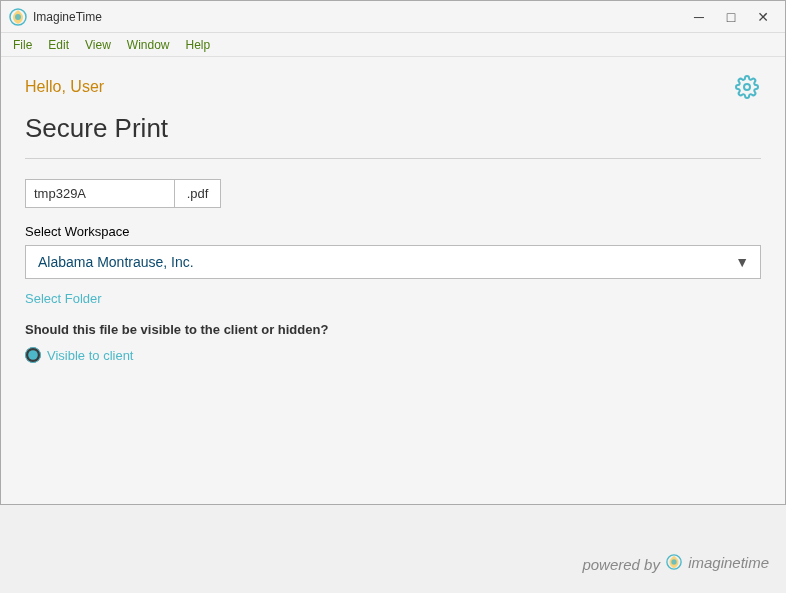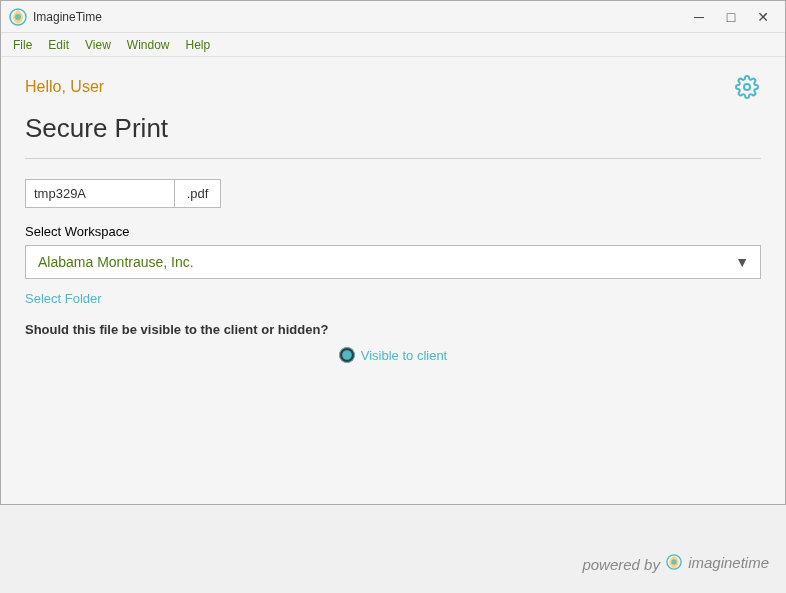--- a/index.html
+++ b/index.html
@@ -173,21 +173,21 @@
     .select-workspace {
       position: relative;
       margin-bottom: 12px;
     }
 
     .workspace-select {
       width: 100%;
       border: 1px solid #bbb;
       padding: 8px 12px;
       font-size: 14px;
-      color: #4d7c0f;
+      color: #0c4a6e;
       background: white;
       appearance: none;
       -webkit-appearance: none;
       cursor: pointer;
       outline: none;
     }
 
     .select-arrow {
       position: absolute;
       right: 12px;
@@ -215,21 +215,20 @@
       font-size: 13px;
       color: #333;
       font-weight: 700;
       margin-bottom: 10px;
     }
 
     .radio-group {
       display: flex;
       align-items: center;
       gap: 40px;
-      flex-direction: column;
     }
 
     .radio-label {
       display: flex;
       align-items: center;
       gap: 6px;
       font-size: 13px;
       cursor: pointer;
     }
 

